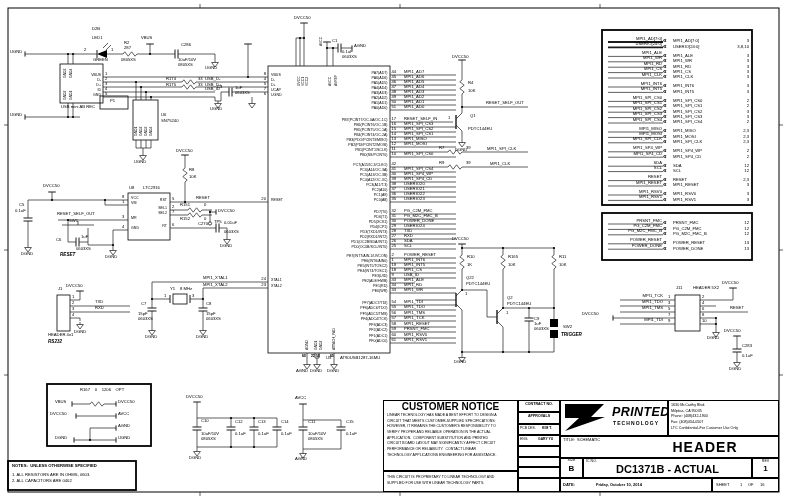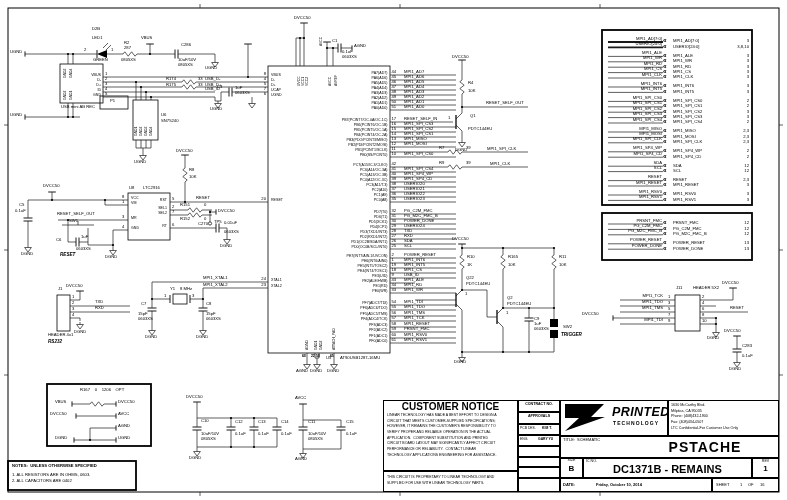--- a/index.html
+++ b/index.html
@@ -1030,28 +1030,28 @@
         <div class="notice-line" style="font-size: 3.7px; line-height: 1.55;">1630 McCarthy Blvd.</div>
         <div class="notice-line" style="font-size: 3.7px; line-height: 1.55;">Milpitas, CA 95035</div>
         <div class="notice-line" style="font-size: 3.7px; line-height: 1.55;">Phone: (408)432-1900</div>
         <div class="notice-line" style="font-size: 3.7px; line-height: 1.55;">Fax: (408)434-0507</div>
         <div class="notice-line" style="font-size: 3.7px; line-height: 1.55;">LTC Confidential-For Customer Use Only</div>
       </div>
 
     <div class="cell" style="left:560px;top:436px;width:219px;height:22px"></div>
     <div class="tbt" style="left:563px;top:438px;font-size:4px">TITLE:</div>
     <div class="tbt" style="left:577px;top:438px;font-size:4px">SCHEMATIC</div>
-    <div class="tbt" style="left:640px;top:440px;width:130px;text-align:center;font-size:14px;font-weight:bold;letter-spacing:1px">PSTACHE</div>
+    <div class="tbt" style="left:640px;top:440px;width:130px;text-align:center;font-size:14px;font-weight:bold;letter-spacing:1px">HEADER</div>
 
     <div class="cell" style="left:560px;top:458px;width:23px;height:20px"></div>
     <div class="tbt" style="left:560px;top:459px;width:23px;text-align:center;font-size:3.6px">SIZE</div>
     <div class="tbt" style="left:560px;top:465px;width:23px;text-align:center;font-size:8px;font-weight:bold">B</div>
     <div class="cell" style="left:583px;top:458px;width:169px;height:20px"></div>
     <div class="tbt" style="left:586px;top:460px;font-size:3.6px">IC NO.</div>
-    <div class="tbt" style="left:583px;top:464px;width:169px;text-align:center;font-size:11px;font-weight:bold">DC1371B - REMAINS</div>
+    <div class="tbt" style="left:583px;top:464px;width:169px;text-align:center;font-size:11px;font-weight:bold">DC1371B - ACTUAL</div>
     <div class="cell" style="left:752px;top:458px;width:27px;height:20px"></div>
     <div class="tbt" style="left:752px;top:460px;width:27px;text-align:center;font-size:3.6px">REV</div>
     <div class="tbt" style="left:752px;top:465px;width:27px;text-align:center;font-size:8px;font-weight:bold">1</div>
 
     <div class="cell" style="left:560px;top:478px;width:152px;height:14px"></div>
     <div class="tbt" style="left:563px;top:483px;font-size:4px;font-weight:bold">DATE:</div>
     <div class="tbt" style="left:596px;top:483px;font-size:4px;font-weight:bold">Friday, October 10, 2014</div>
     <div class="cell" style="left:712px;top:478px;width:67px;height:14px"></div>
     <div class="tbt" style="left:716px;top:483px;font-size:4px">SHEET</div>
     <div class="tbt" style="left:740px;top:483px;font-size:4px">1</div>

